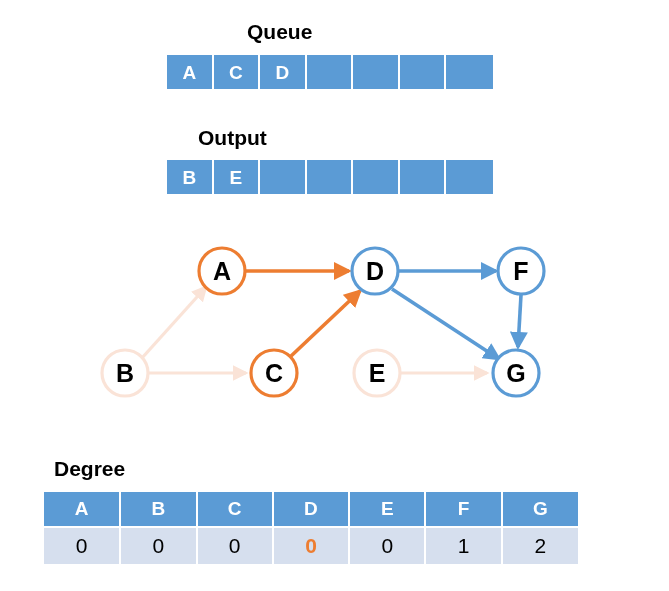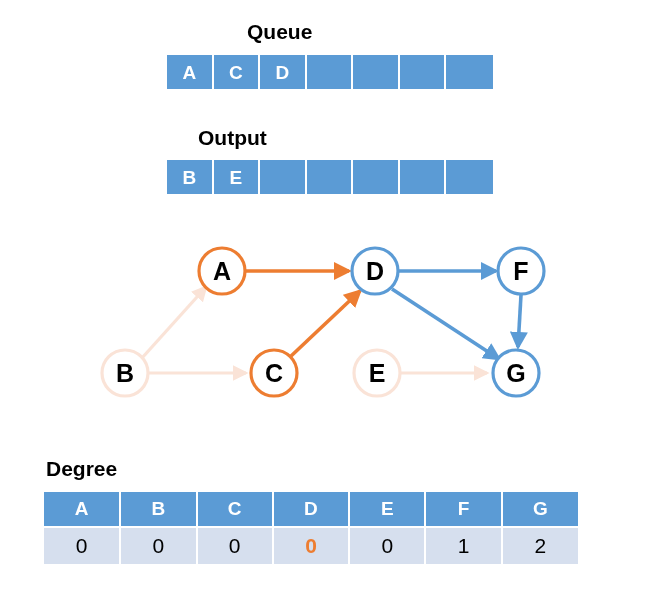--- a/index.html
+++ b/index.html
@@ -19,21 +19,21 @@
     position: absolute;
     font-weight: bold;
     font-size: 21px;
     color: #000000;
     letter-spacing: 0px;
     white-space: nowrap;
   }
 
   #queue-label { left: 207px; top: 20px; margin-left: 40px; }
   #output-label { left: 198px; top: 126px; }
-  #degree-label { left: 46px; top: 457px; }
+  #degree-label { left: 54px; top: 457px; }
 
   
   .slot-strip {
     position: absolute;
     display: flex;
     height: 34px;
   }
   #queue-strip { left: 167px; top: 55px; }
   #output-strip { left: 167px; top: 160px; }
 

